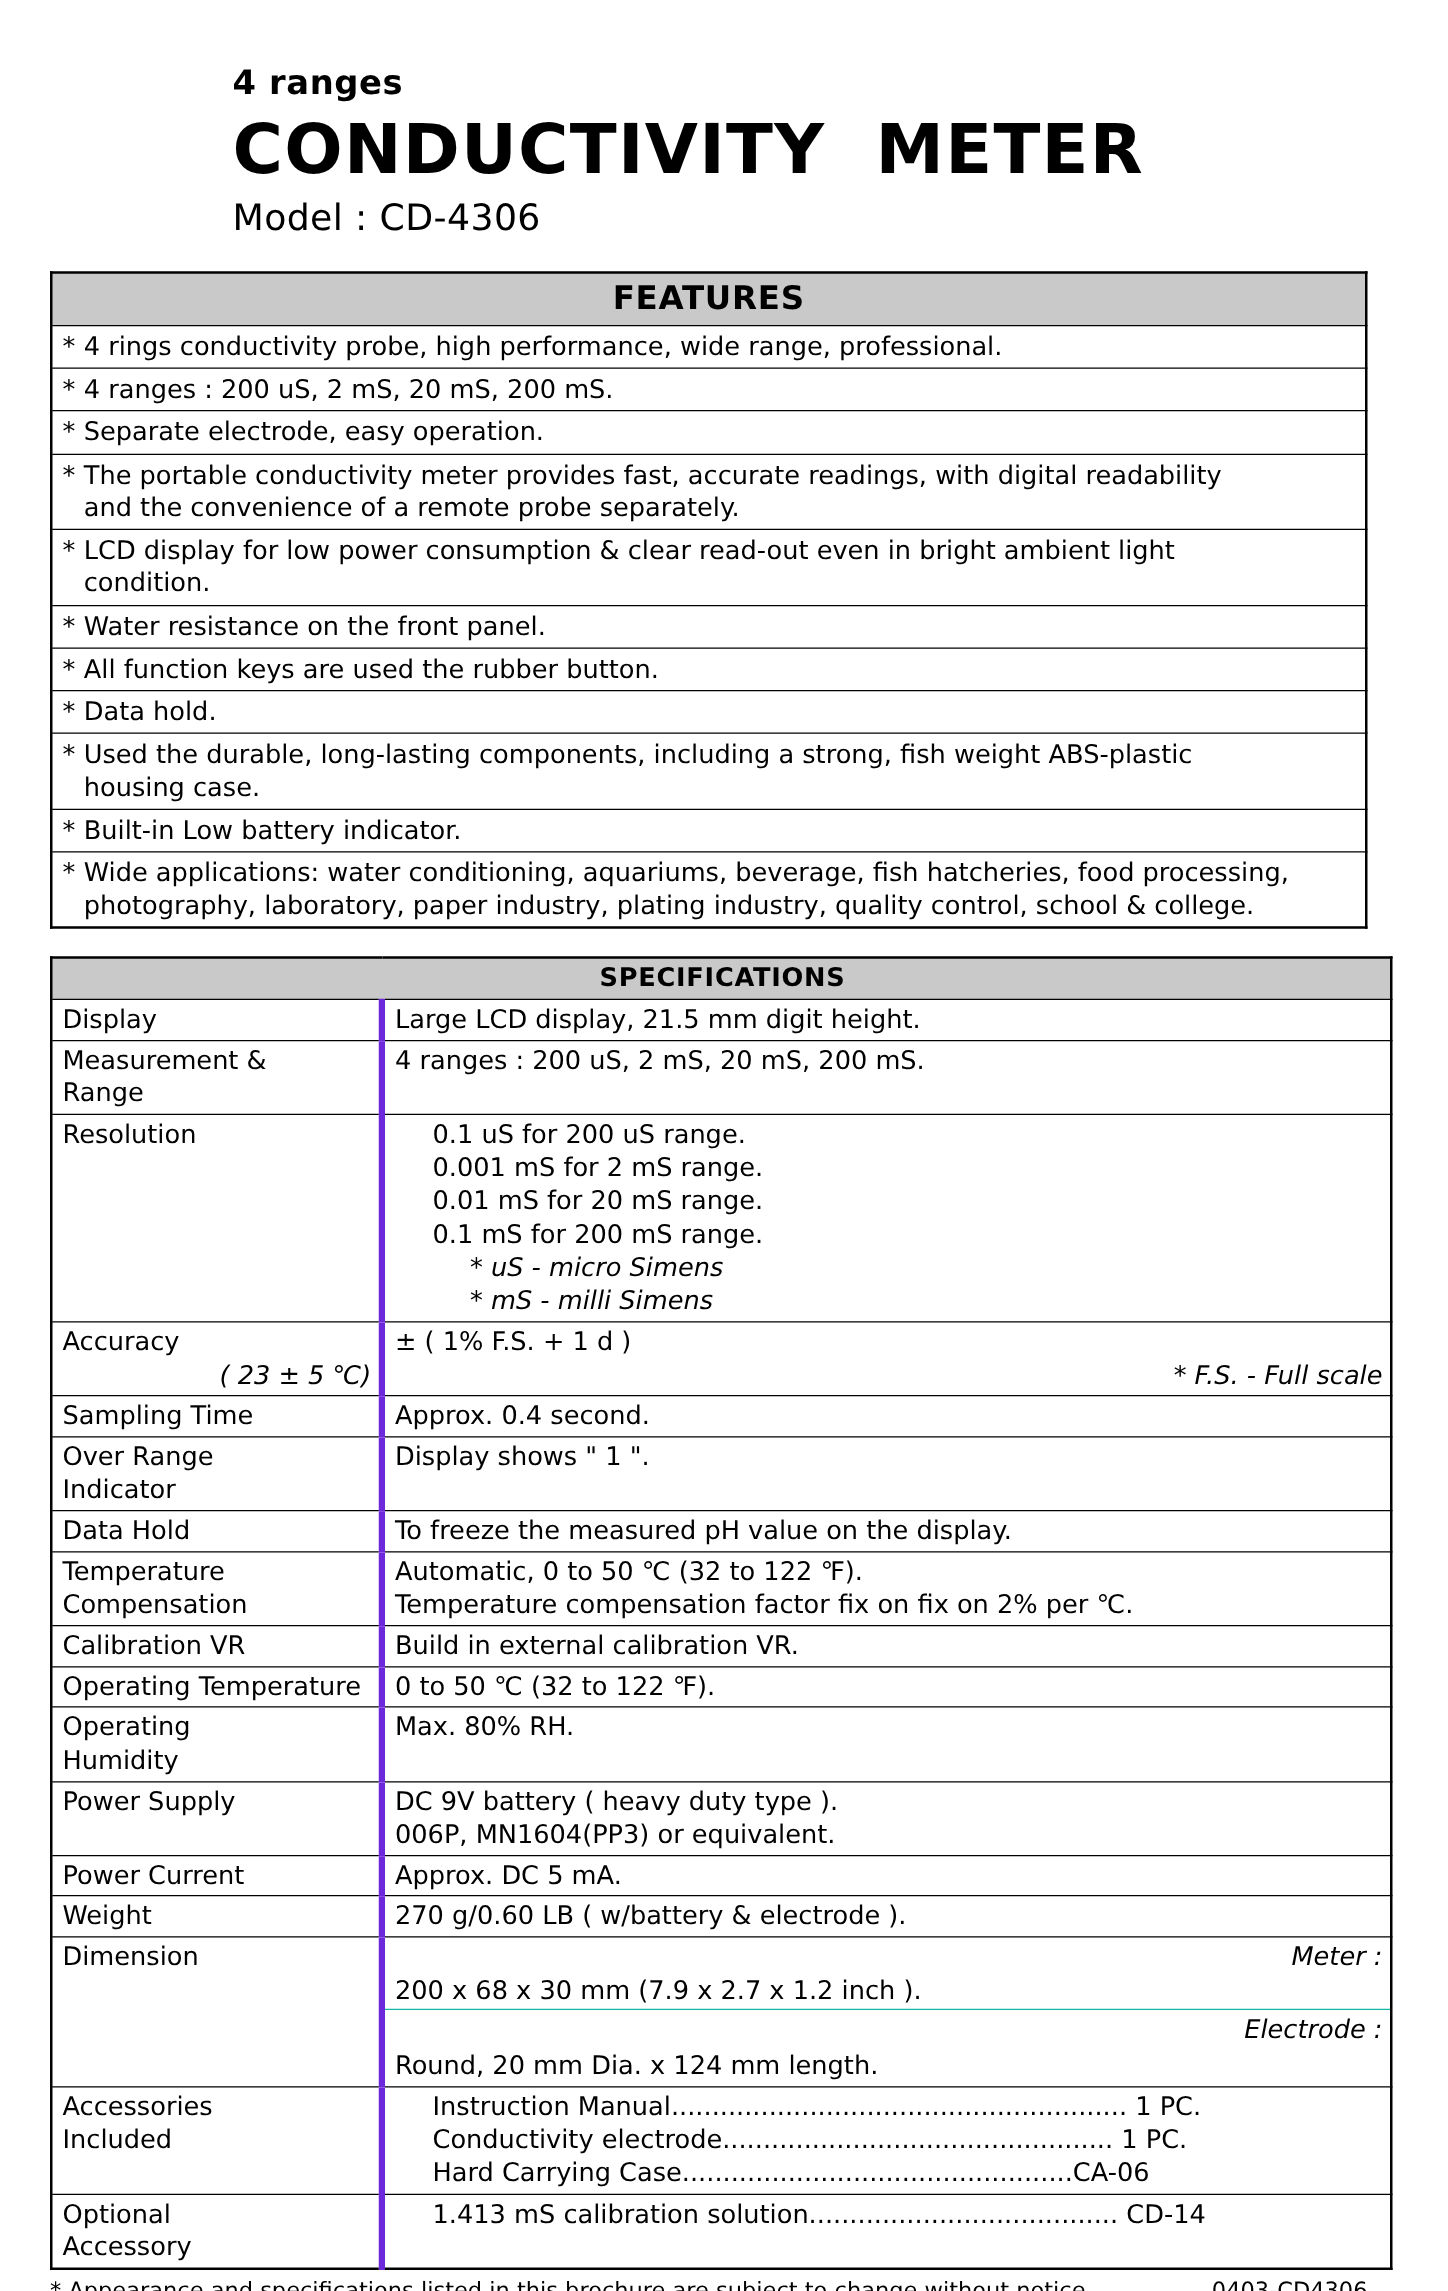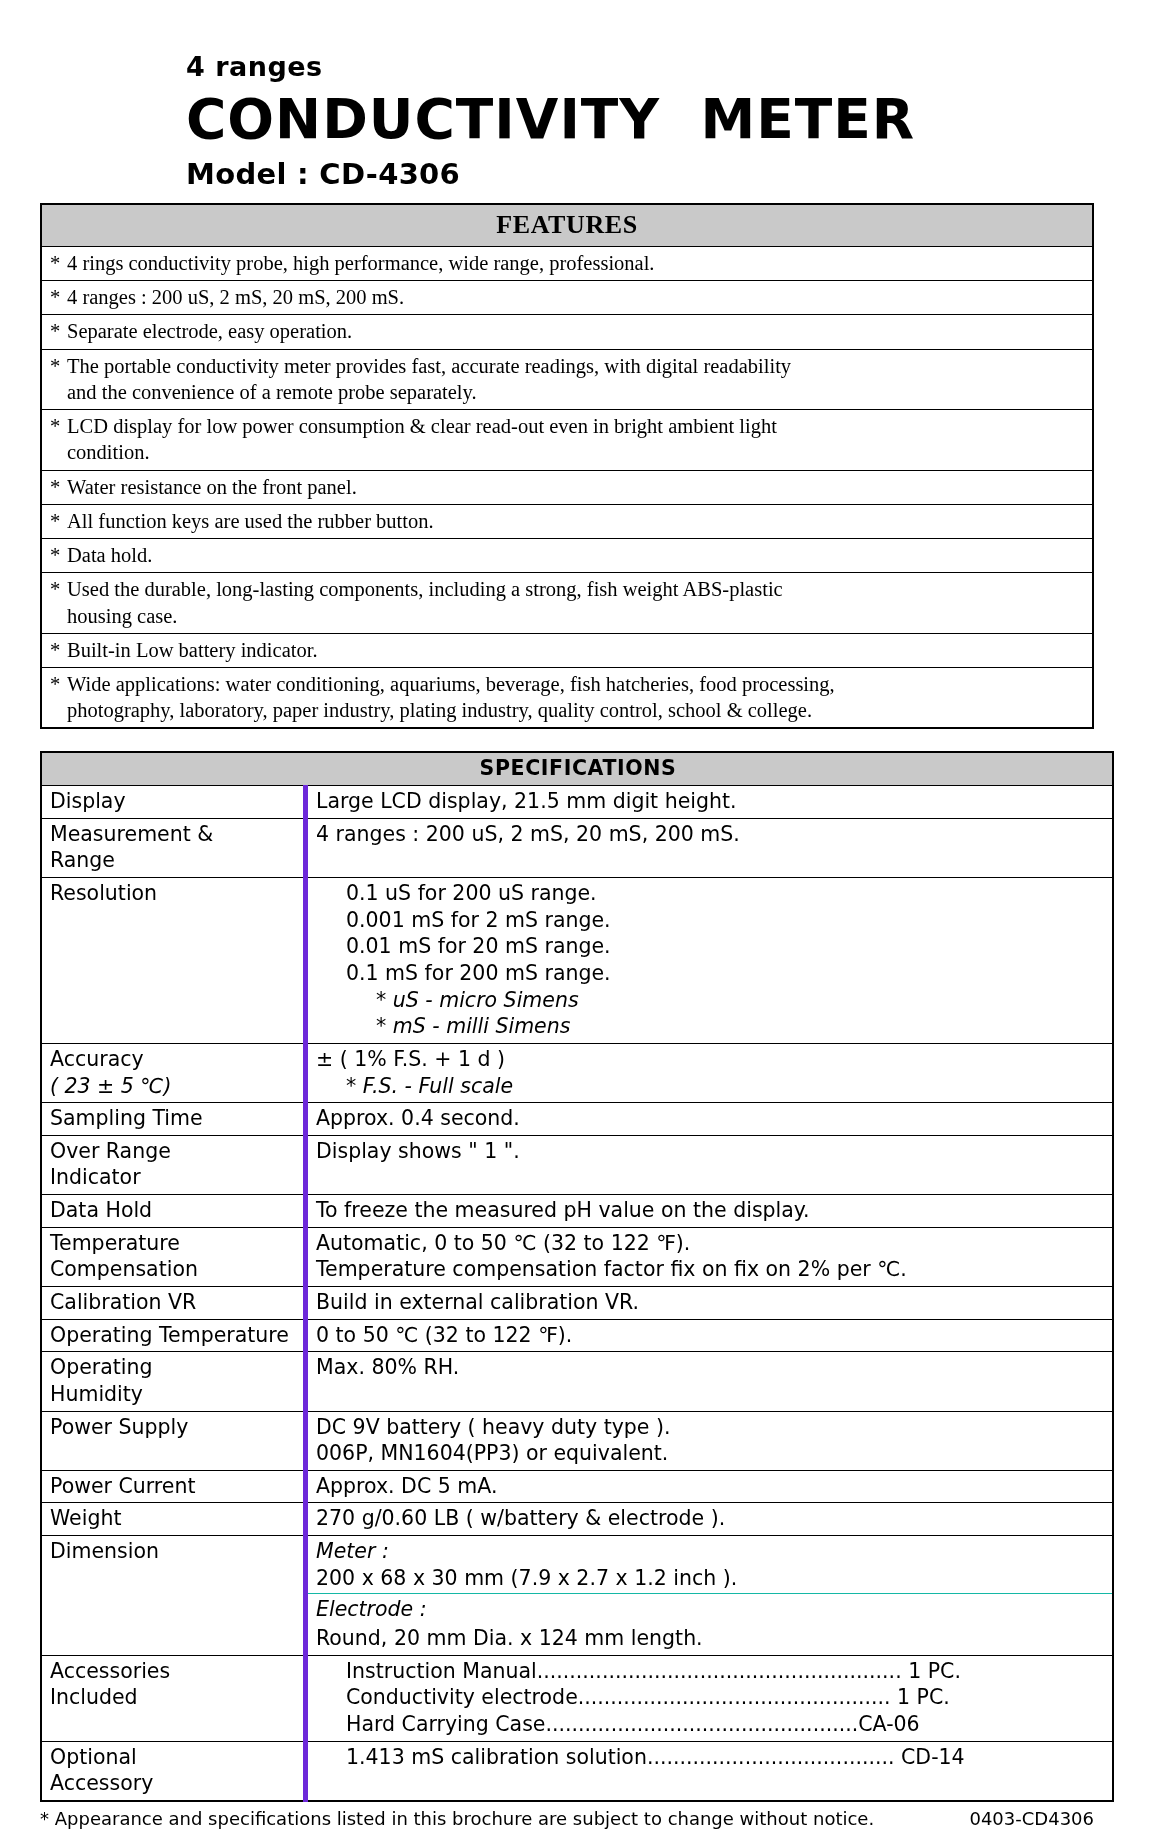--- a/index.html
+++ b/index.html
@@ -35,21 +35,21 @@
   .main-title {
     font-size: 55px;
     font-weight: bold;
     letter-spacing: 1px;
     line-height: 1.15;
     margin-top: 6px;
     white-space: pre;
   }
   .model {
     font-size: 29px;
-    font-weight: bold;
+    font-weight: normal;
     margin-top: 6px;
     letter-spacing: 0.3px;
   }
 
   
   .block {
     margin: 0 24px 0 40px;
     border: 2px solid #000;
     border-collapse: collapse;
     width: 1054px;
@@ -61,22 +61,21 @@
   .sec-title {
     background: #c9c9c9;
     text-align: center;
     font-size: 26px;
     font-weight: bold;
     padding: 5px 0 6px 0;
     border-bottom: 1px solid #000;
     letter-spacing: 0.6px;
   }
   .features-wrap {
-    margin-top: 12px;
-    font-family: Liberation Serif, serif;
+    margin-top: 26px;
   }
   .feat-row td {
     border-top: 1px solid #000;
     font-size: 20.5px;
     line-height: 1.28;
     padding: 3px 6px 4px 8px;
     vertical-align: top;
   }
   .feat-row:first-child td {
     border-top: none;
@@ -106,21 +105,21 @@
     vertical-align: top;
   }
   table.specs tr.first td {
     border-top: none;
   }
   td.label {
     width: 247px;
     border-right: 5px solid #6d28d9;
   }
   td.value { }
-  .ital { font-style: italic; }
+  .ital { font-style: italic; text-align: right; }
   .center-ind { padding-left: 30px; display: block; }
   .center-ind2 { padding-left: 60px; display: block; font-style: italic; }
   .sub-sep {
     border-top: 1px solid #14b8a6;
     margin: 2px -6px 2px -8px;
     padding: 2px 6px 0 8px;
   }
   .footer {
     margin: 6px 24px 0 40px;
     width: 1054px;

